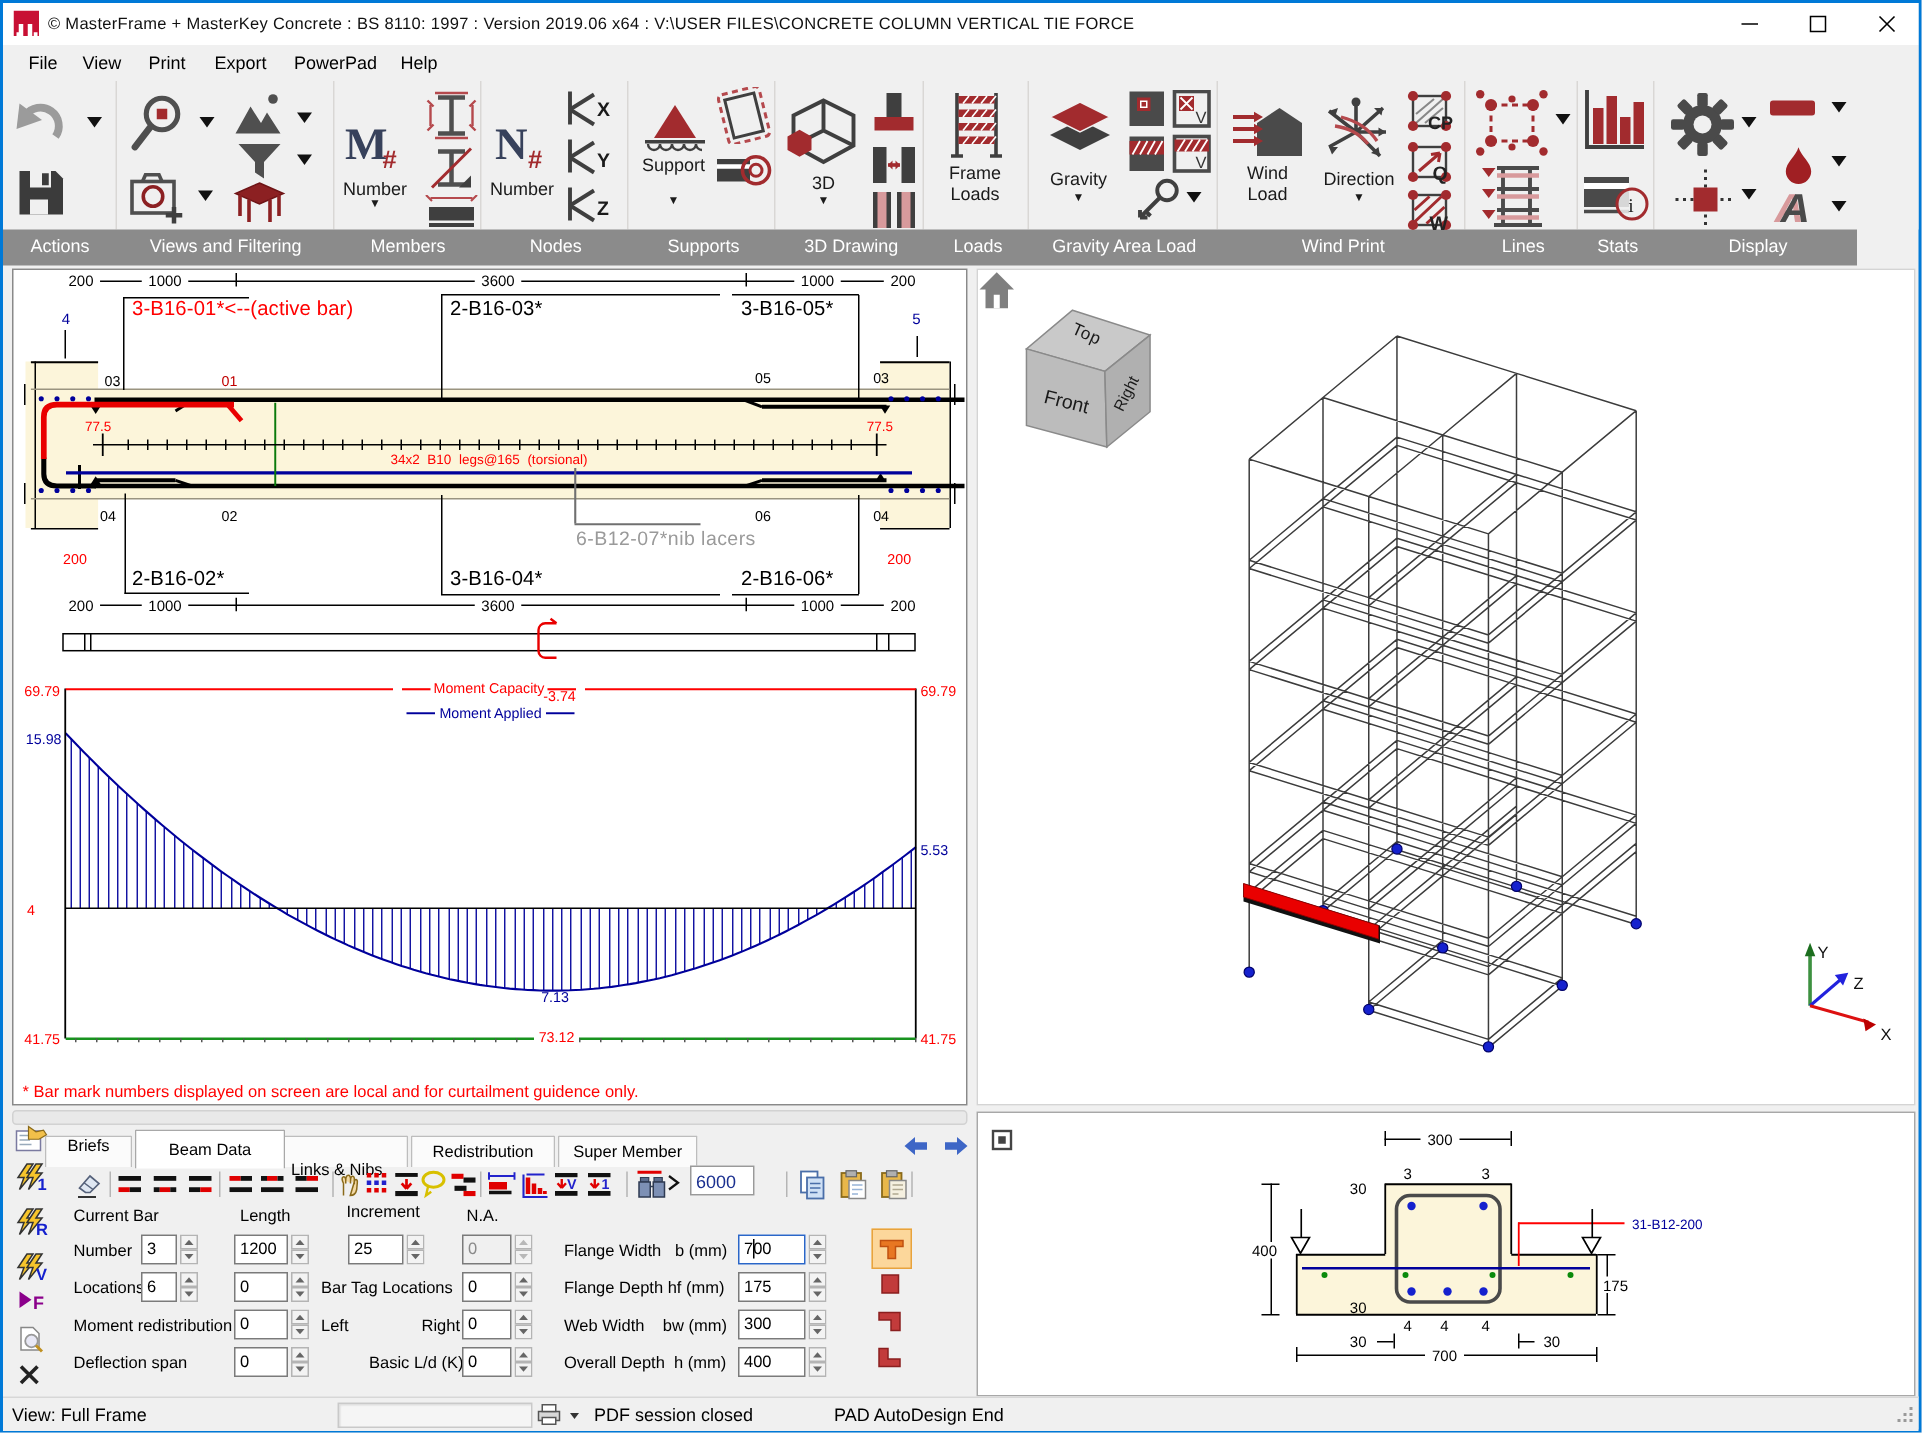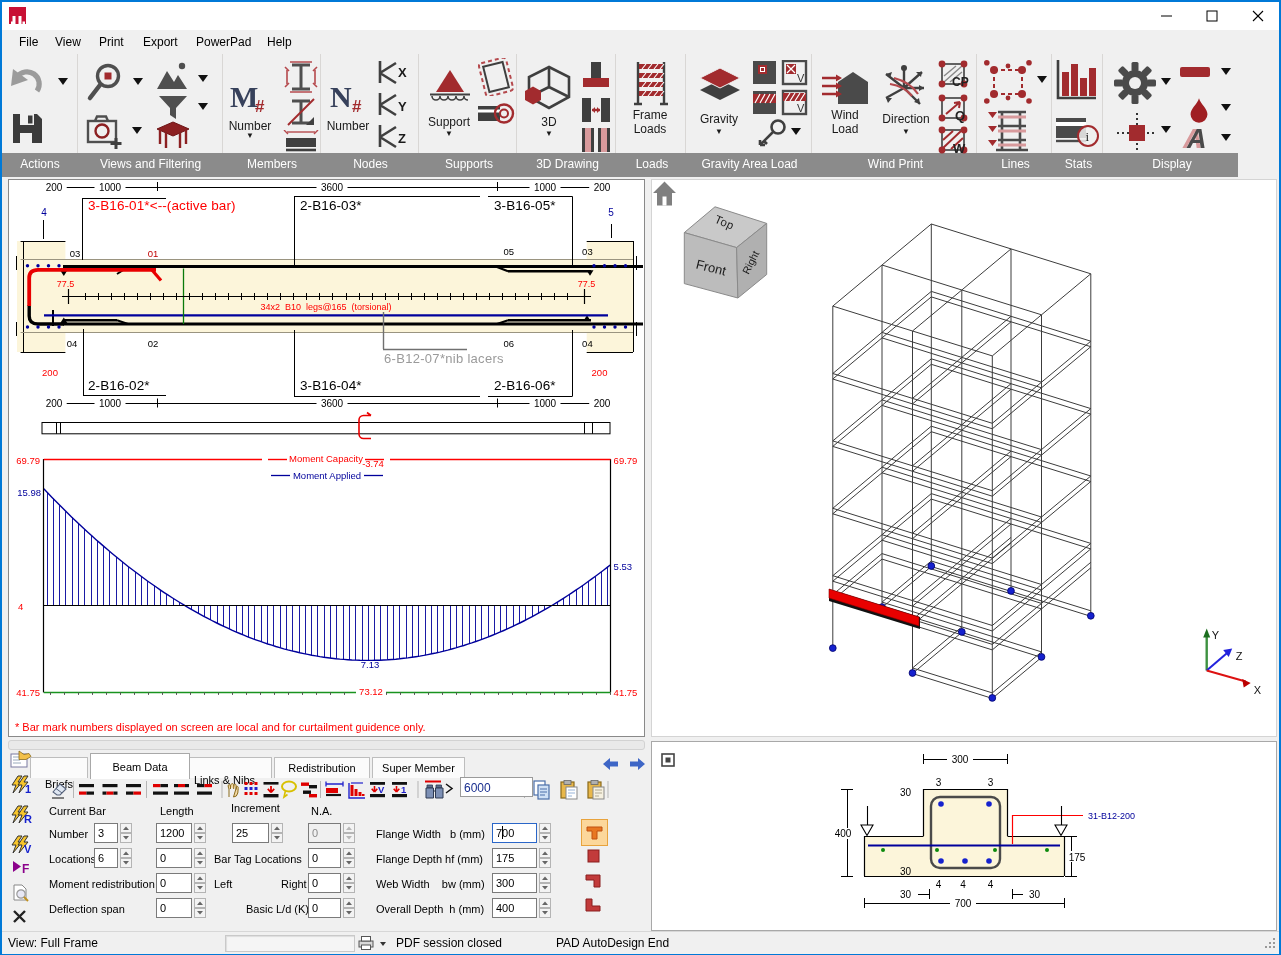--- a/index.html
+++ b/index.html
@@ -23,20 +23,21 @@
 </style></head><body>
 <div class="win"></div>
 <div class="titlebar">
 <svg class="abs" style="left:7px;top:5px" width="18" height="18" viewBox="0 0 18 18">
 <rect x="0" y="0" width="17" height="17" fill="#C81034"></rect>
 <rect x="3.5" y="9" width="3" height="8" fill="#fff"></rect>
       <rect x="9.5" y="9" width="3" height="8" fill="#fff"></rect>
 <rect x="2" y="14.5" width="2" height="2.5" fill="#fff"></rect>
       <rect x="13.5" y="14.5" width="2.5" height="2.5" fill="#fff"></rect>
 </svg>
+<div class="title-text">© MasterFrame + MasterKey Concrete : BS 8110: 1997 : Version 2019.06 x64 : V:\USER FILES\CONCRETE COLUMN VERTICAL TIE FORCE</div>
 <svg class="abs" style="left:1155px;top:0px" width="120" height="28" viewBox="0 0 120 28">
 <line x1="4" y1="14" x2="15" y2="14" stroke="#000" stroke-width="1"></line>
 <rect x="50" y="9" width="10" height="10" fill="none" stroke="#000" stroke-width="1"></rect>
 <line x1="96" y1="9" x2="106" y2="19" stroke="#000" stroke-width="1.1"></line>
       <line x1="106" y1="9" x2="96" y2="19" stroke="#000" stroke-width="1.1"></line>
 </svg>
 </div>
 <div class="menubar">
     <div class="menu-item" style="left:17px">File</div>
     <div class="menu-item" style="left:53px">View</div>
@@ -408,21 +409,21 @@
   </svg>
 <div class="abs" style="left:1183px;top:124px;font-size:27px;font-weight:bold;font-style:italic;color:#d89a9c;">A</div>
 <div class="abs" style="left:1187px;top:124px;font-size:27px;font-weight:bold;font-style:italic;color:#4a4a4a;">A</div>
 <svg class="abs" style="left:1220px;top:132px" width="12" height="10" viewBox="0 0 12 10">
     <path d="M1 2 L11 2 L6 9 z" fill="#111"></path>
   </svg>
 
 <div class="ribtext" style="left:250px;top:119px">Number</div>
 <div class="ribtext" style="left:250px;top:131px;font-size:8px">▼</div>
 <div class="ribtext" style="left:348px;top:119px">Number</div>
-<div class="ribtext" style="left:449px;top:115px">Support</div>
+<div class="ribtext" style="left:449px;top:103px">Support</div>
 <div class="ribtext" style="left:449px;top:129px;font-size:8px">▼</div>
 <div class="ribtext" style="left:549px;top:115px">3D</div>
 <div class="ribtext" style="left:549px;top:129px;font-size:8px">▼</div>
 <div class="ribtext" style="left:650px;top:108px">Frame</div>
 <div class="ribtext" style="left:650px;top:122px">Loads</div>
 <div class="ribtext" style="left:719px;top:112px">Gravity</div>
 <div class="ribtext" style="left:719px;top:127px;font-size:8px">▼</div>
 <div class="ribtext" style="left:845px;top:108px">Wind</div>
 <div class="ribtext" style="left:845px;top:122px">Load</div>
 <div class="ribtext" style="left:906px;top:112px">Direction</div>
@@ -883,21 +884,21 @@
 <g transform="translate(5,136)">
       <path d="M1 1 L9 1 L13 5 L13 16 L1 16 z" fill="#fff" stroke="#888" stroke-width="1"></path>
       <circle cx="8" cy="10" r="4.2" fill="#e8e8f5" stroke="#999" stroke-width="1.2"></circle>
       <line x1="11" y1="13" x2="15" y2="17" stroke="#c09020" stroke-width="2"></line>
     </g>
 <g transform="translate(5,162)">
       <path d="M1 1 L12 12 M12 1 L1 12" stroke="#222" stroke-width="2.4"></path>
     </g>
 </svg>
 
-<div class="tab" style="left:30px;top:757px;width:58px;height:21px;padding-top:20px">Briefs</div>
+<div class="tab" style="left:30px;top:757px;width:58px;height:21px;padding-top:0">Briefs</div>
 <div class="tab" style="left:177px;top:757px;width:95px;height:21px;padding-top:16px">Links &amp; Nibs</div>
 <div class="tab" style="left:274px;top:757px;width:96px;height:21px;padding-top:4px">Redistribution</div>
 <div class="tab" style="left:372px;top:757px;width:93px;height:21px;padding-top:4px">Super Member</div>
 <div class="tab" style="left:90px;top:753px;width:100px;height:26px;background:#fff;border-color:#a8a8a8;padding-top:7px;z-index:3">Beam Data</div>
 
 <svg class="abs" style="left:602px;top:757px" width="44" height="14" viewBox="0 0 44 14">
 <path d="M8 1 L8 13 L1 7 z M8 4.5 L16 4.5 L16 9.5 L8 9.5 z" fill="#3E66C6"></path>
 <path d="M36 1 L36 13 L43 7 z M28 4.5 L36 4.5 L36 9.5 L28 9.5 z" fill="#3E66C6"></path>
 </svg>
 
@@ -1025,21 +1026,21 @@
     </g>
 <g transform="translate(579,2)">
       <rect x="1" y="2" width="13" height="16" fill="#e8b74a" stroke="#8a6a1a" stroke-width="1.2"></rect>
       <rect x="4" y="0.5" width="7" height="4" fill="#b0b0b0" stroke="#666" stroke-width="0.8"></rect>
       <rect x="6" y="7" width="11" height="12" fill="#f5f0e0" stroke="#888" stroke-width="1"></rect>
       <path d="M8 10 h7 M8 13 h7 M8 16 h4" stroke="#b0a890" stroke-width="1"></path>
     </g>
 <line x1="600" y1="3" x2="600" y2="20" stroke="#b5b5b5" stroke-width="1"></line>
 </svg>
 
-<div class="inp" style="left:460px;top:777px;width:73px;height:20px;border:1px solid #9a9a9a;font-size:12px;color:#1a2f8f;padding-top:3px">6000</div>
+<div class="inp" style="left:460px;top:777px;width:43px;height:20px;border:1px solid #9a9a9a;font-size:12px;color:#1a2f8f;padding-top:3px">6000</div>
 
 <div class="flab" style="left:49px;top:805px">Current Bar</div>
 <div class="flab" style="left:160px;top:805px">Length</div>
 <div class="flab" style="left:231px;top:802px">Increment</div>
 <div class="flab" style="left:311px;top:805px">N.A.</div>
 <div class="flab" style="left:49px;top:828px">Number</div>
 <div class="flab" style="left:49px;top:853px">Locations</div>
 <div class="flab" style="left:49px;top:878px">Moment redistribution</div>
 <div class="flab" style="left:49px;top:903px">Deflection span</div>
 <div class="flab" style="left:214px;top:853px">Bar Tag Locations</div>

